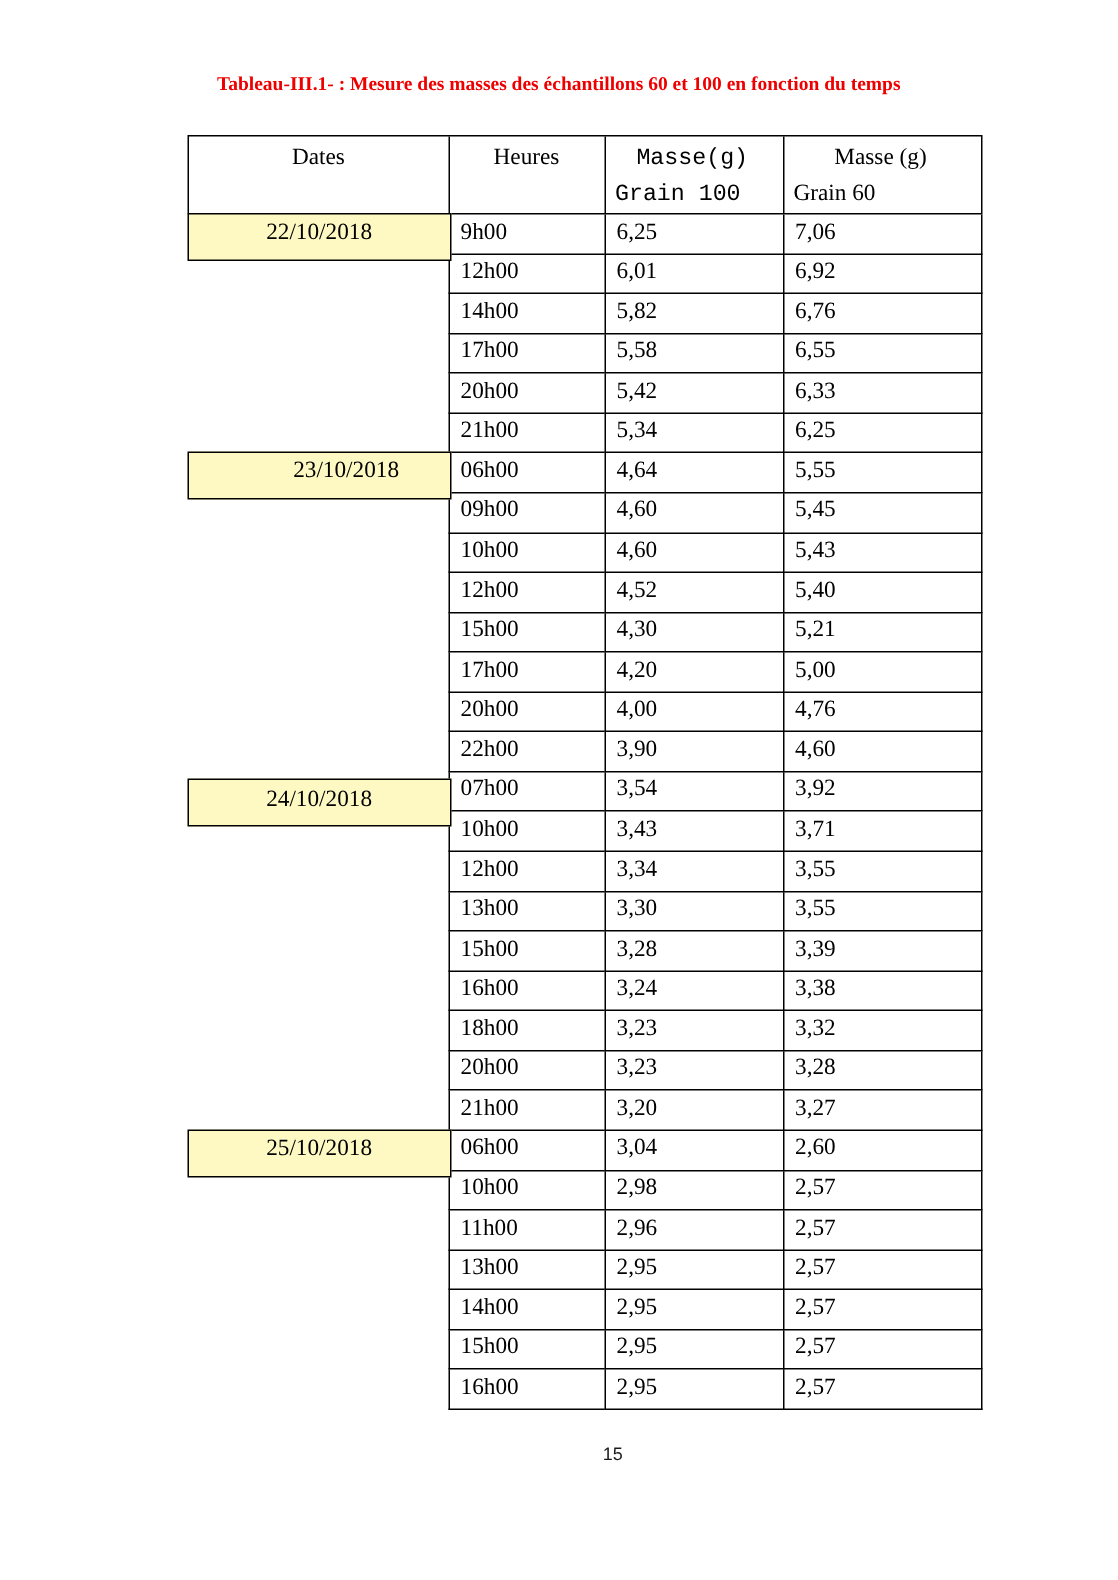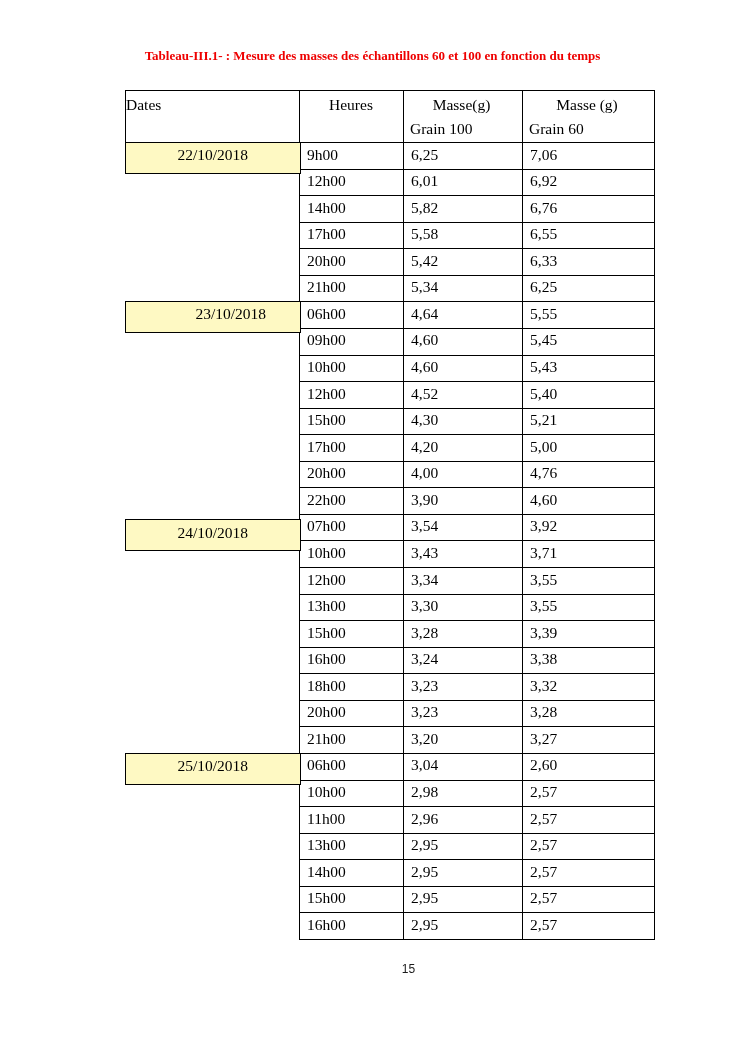--- a/index.html
+++ b/index.html
@@ -49,23 +49,23 @@
   .hdr .vl3 { left: 395.5px; }
   .hcell {
     position: absolute;
     top: 0;
     height: 50px;
     font-size: 15.5px;
     line-height: 24px;
     padding-top: 2px;
     box-sizing: border-box;
   }
-  .hc1 { left: 0;       width: 172.5px; text-align: left; }
+  .hc1 { left: 0;       width: 172.5px; text-align: center; }
   .hc2 { left: 174px;   width: 102px;   text-align: center; }
-  .hc3 { left: 277px;   width: 117px; }
+  .hc3 { left: 277px;   width: 117px; font-family: Liberation Mono, monospace; }
   .hc4 { left: 396px;   width: 130px; }
   .hline1 { display: block; text-align: center; }
   .hline2 { display: block; text-align: left; padding-left: 7px; }
   
   .tbody {
     position: absolute;
     left: 174px; top: 53px;
     width: 356px;
   }
   .brow {

